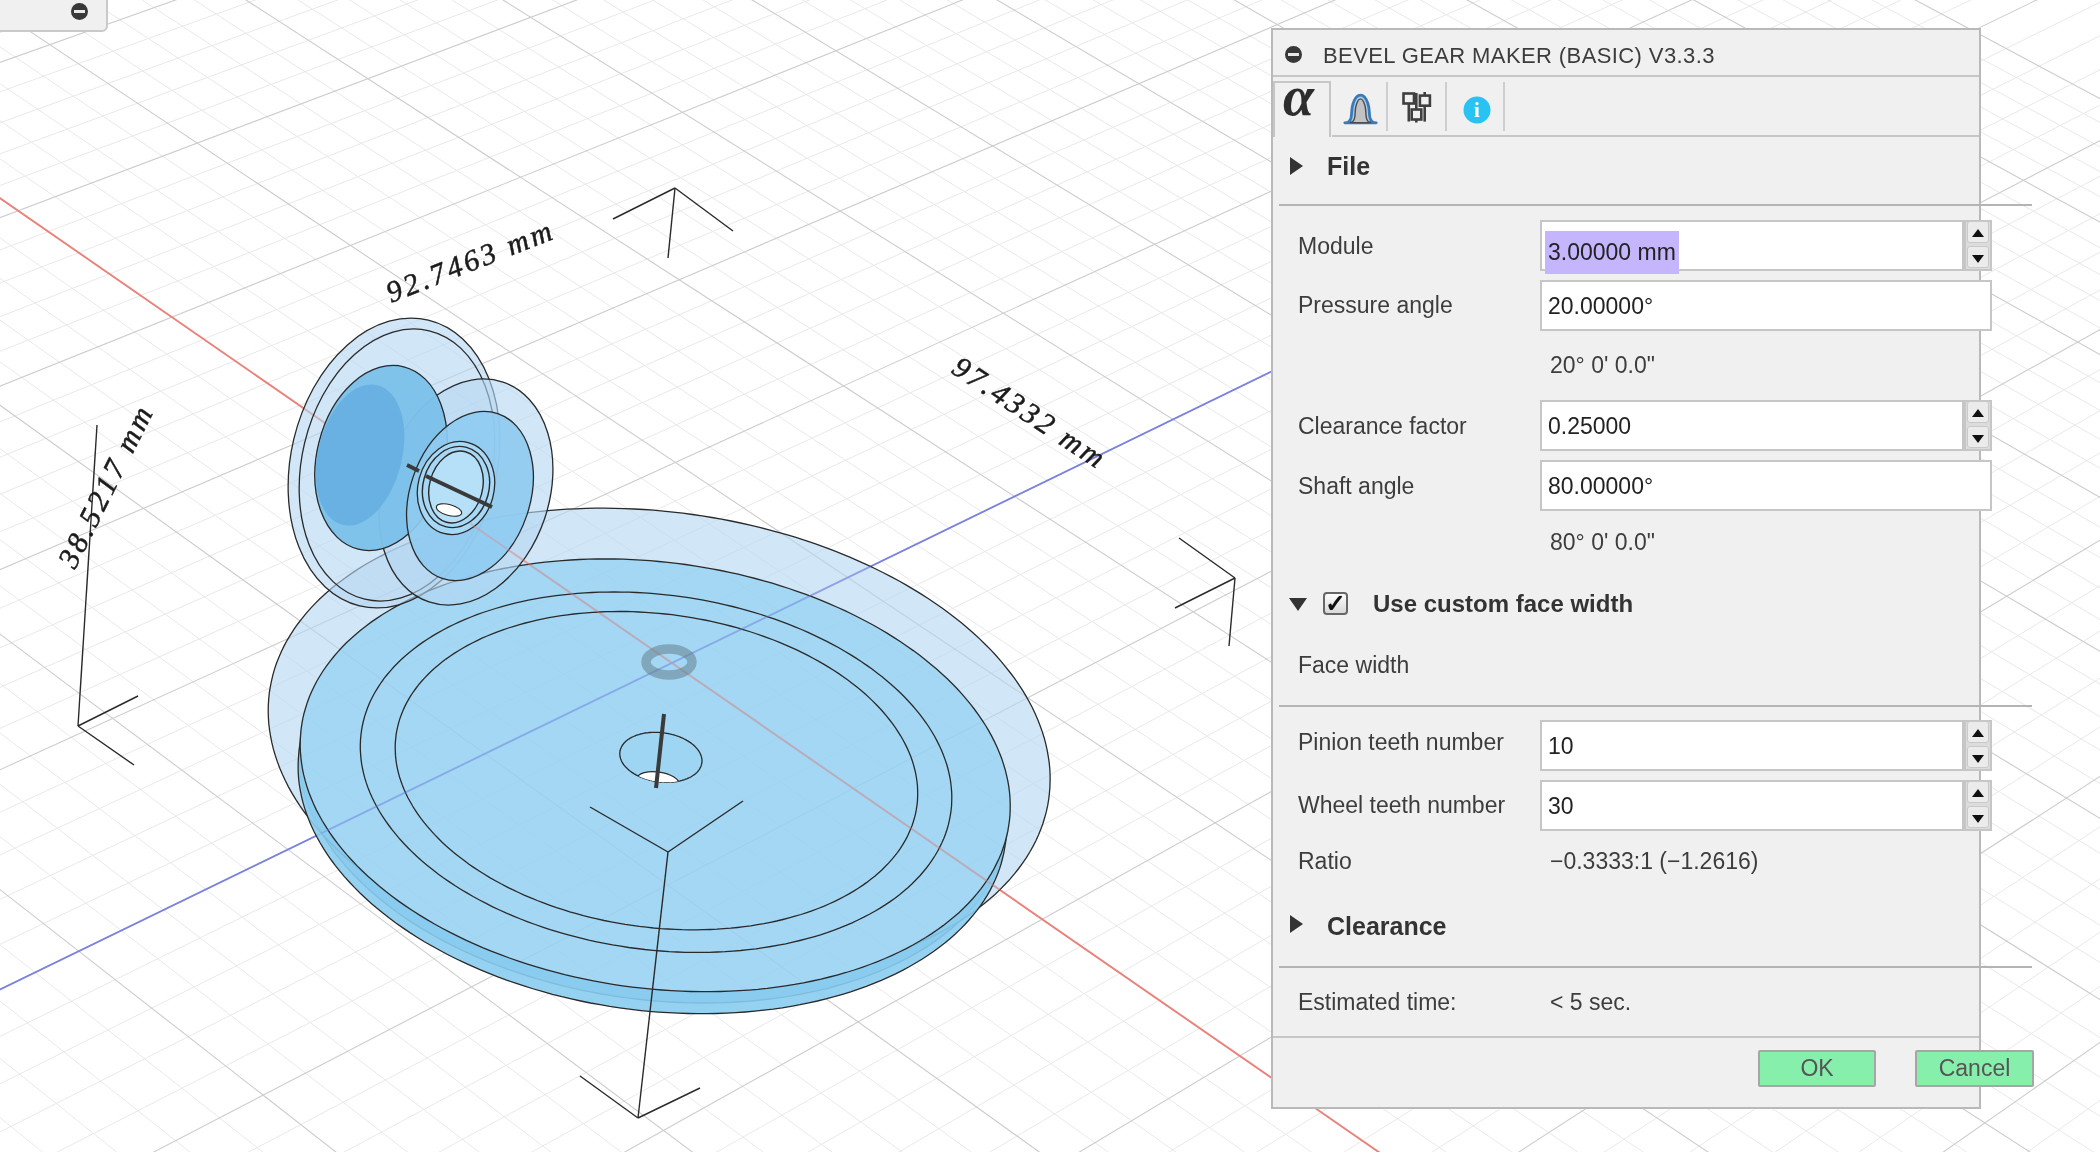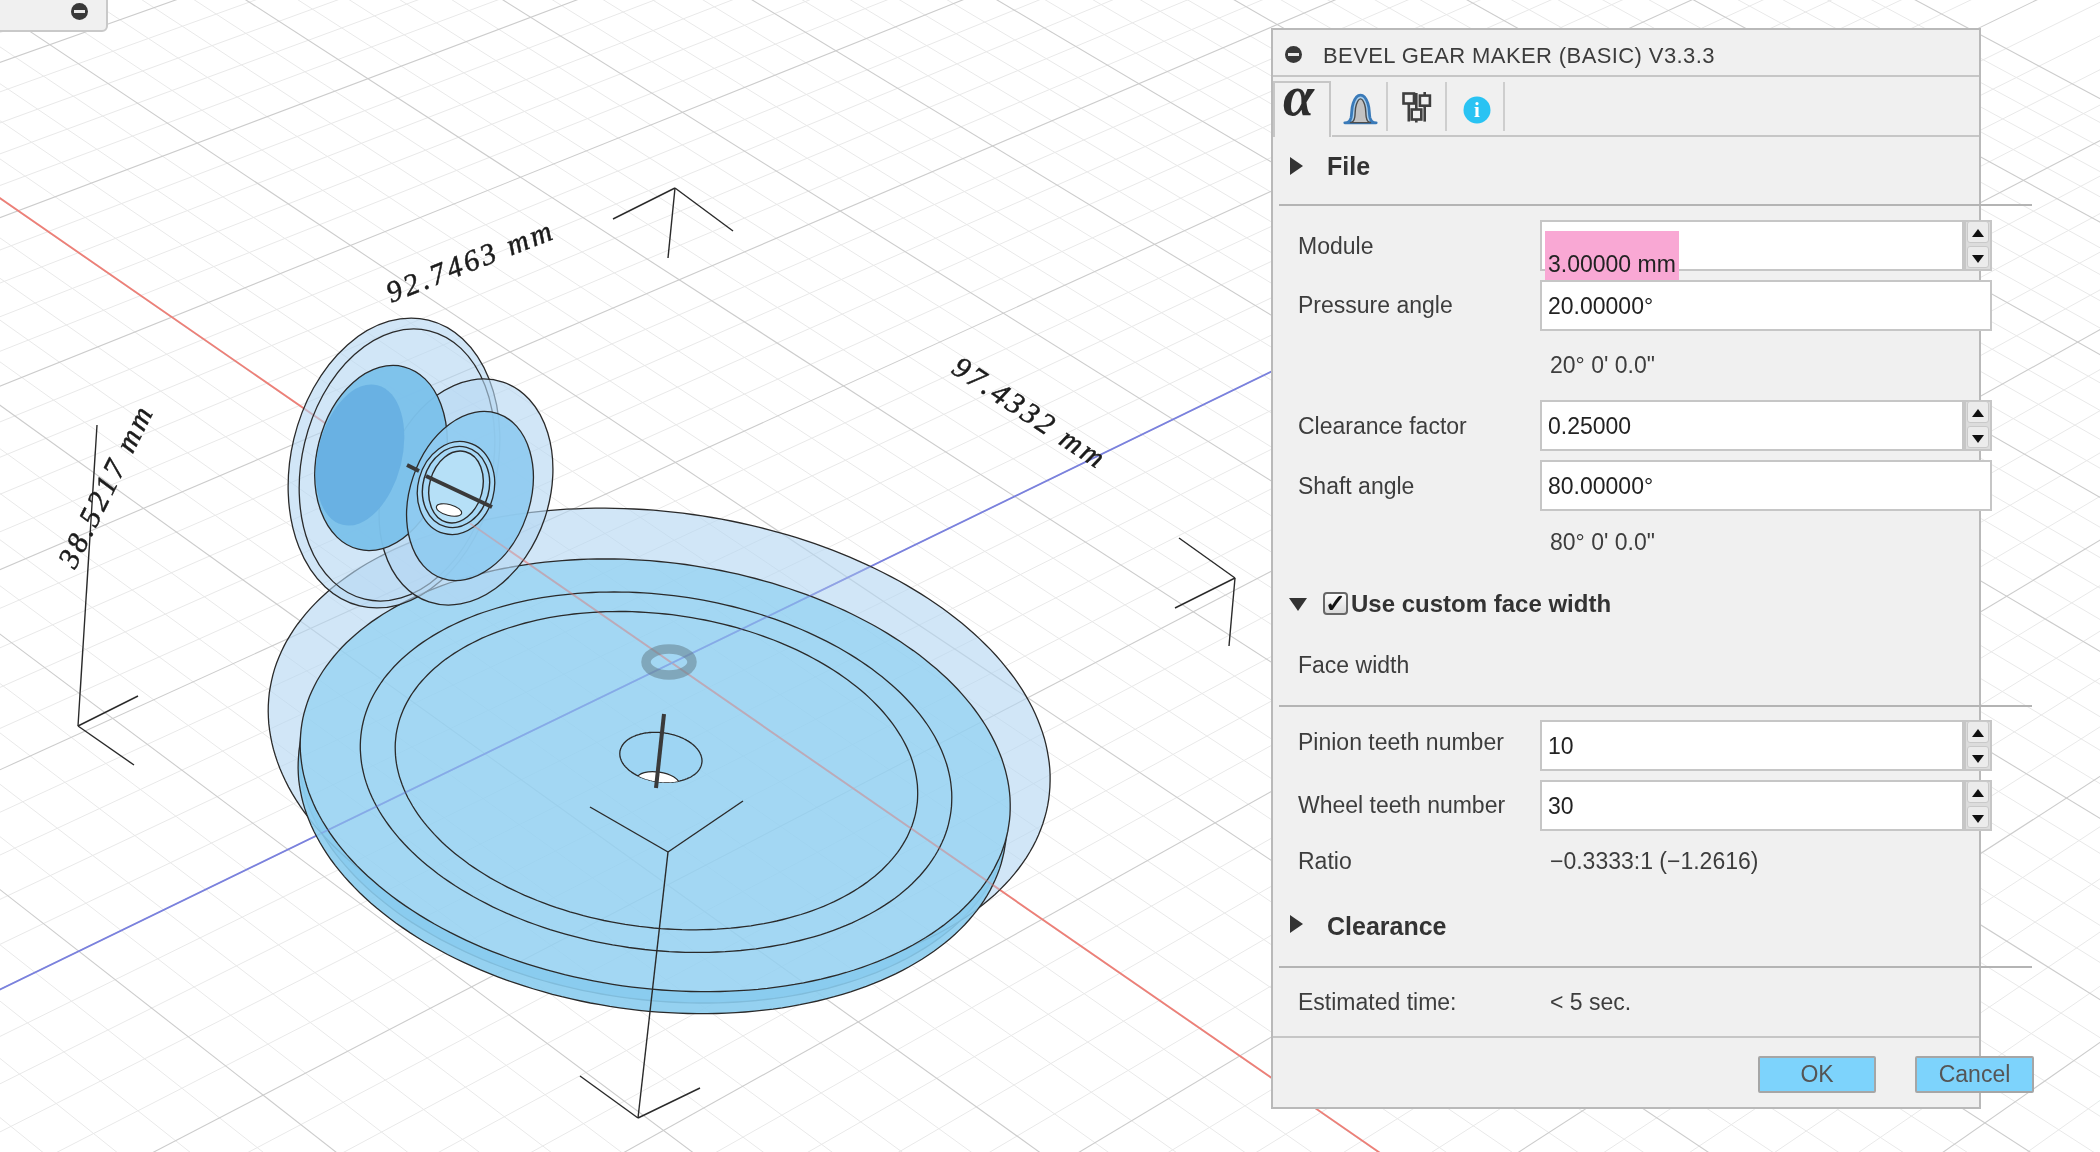--- a/index.html
+++ b/index.html
@@ -28,31 +28,31 @@
   border-right:9px solid transparent; }
 .sectitle { font-weight:bold; font-size:25px; color:#333;margin-left:6px; }
 .cbox { display:block; width:25px; height:23px; border:2px solid #666; border-radius:4px;
   background:linear-gradient(#fdfdfd,#d9d9d9); color:#111; font-size:25px; line-height:18px; text-align:center;
   font-weight:bold; overflow:visible; }
 .cbl { font-weight:bold; font-size:24px; color:#333; }
 .hsep { left:6px; width:753px; height:2px; background:#b4b4b4; }
 .lbl { left:25px; font-size:23px; color:#3d3d3d; }
 .field { left:267px; width:452px; height:51px; background:#fff; border:2px solid #c6c6c6; }
 .field .fval { position:absolute; left:6px; top:11px; font-size:23px; color:#222; }
-.fval.sel { background:#f9a8d4; padding:20px 3px; left:3px; top:9px; }
+.fval.sel { background:#c4b5fd; padding:8px 3px; left:3px; top:9px; }
 .field.spin { width:424px; }
 .spinner { position:absolute; left:422px; top:-2px; width:28px; height:51px; border:2px solid #c6c6c6;
   background:#dcdcdc; display:block; }
 .sbtn { position:absolute; left:1px; width:22px; height:22px; background:#ebebeb; border:1px solid #c9c9c9; border-radius:3px; }
 .tri-u, .tri-d { position:absolute; left:4px; width:0; height:0; border-left:6.5px solid transparent; border-right:6.5px solid transparent; }
 .tri-u { top:6.5px; border-bottom:8px solid #111; }
 .tri-d { top:7.5px; border-top:8px solid #111; }
 .subval, .ratioval, .estval { left:277px; font-size:23px; color:#3d3d3d; }
 .footer { left:0; bottom:0; width:100%; height:71px; border-top:2px solid #c6c6c6; background:#f0f0f0; }
-.btn { position:absolute; top:18px; height:37px; background:#7dd3fc; border:2px solid #a6a6a6;
+.btn { position:absolute; top:12px; height:37px; background:#86efac; border:2px solid #a6a6a6;
   border-radius:2px; text-align:center; font-size:23px; color:#555; line-height:33px; }
 </style></head>
 <body>
 <div id="canvas"><svg width="2100" height="1152" viewBox="0 0 2100 1152">
 <rect width="2100" height="1152" fill="#ffffff"></rect>
 <g>
         <line x1="-3731" y1="636" x2="1076" y2="-740" stroke="#e9e9e9" stroke-width="1.0"></line>
 <line x1="-3711" y1="665" x2="1100" y2="-727" stroke="#e9e9e9" stroke-width="1.0"></line>
 <line x1="-3691" y1="694" x2="1125" y2="-715" stroke="#e9e9e9" stroke-width="1.0"></line>
 <line x1="-3670" y1="724" x2="1149" y2="-703" stroke="#e9e9e9" stroke-width="1.0"></line>
@@ -376,21 +376,21 @@
       </span>
     </div>
   <div class="lbl" style="top:443px">Shaft angle</div>
   <div class="field" style="top:430px">
       <span class="fval">80.00000°</span>
     </div>
   <div class="subval" style="top:499px">80° 0' 0.0"</div>
 
   <span class="arr-d" style="left:16px;top:568px"></span>
   <span class="cbox" style="left:50px;top:562px">✓</span>
-  <div class="cbl" style="left:78px;top:560px">Use custom face width</div>
+  <div class="cbl" style="left:100px;top:560px">Use custom face width</div>
 
   <div class="lbl" style="top:622px">Face width</div>
   <div class="hsep" style="top:675px"></div>
 
   <div class="lbl" style="top:699px">Pinion teeth number</div>
   <div class="field spin" style="top:690px">
       <span class="fval">10</span>
     <span class="spinner">
         <span class="sbtn" style="top:-1px">
           <i class="tri-u"></i>

